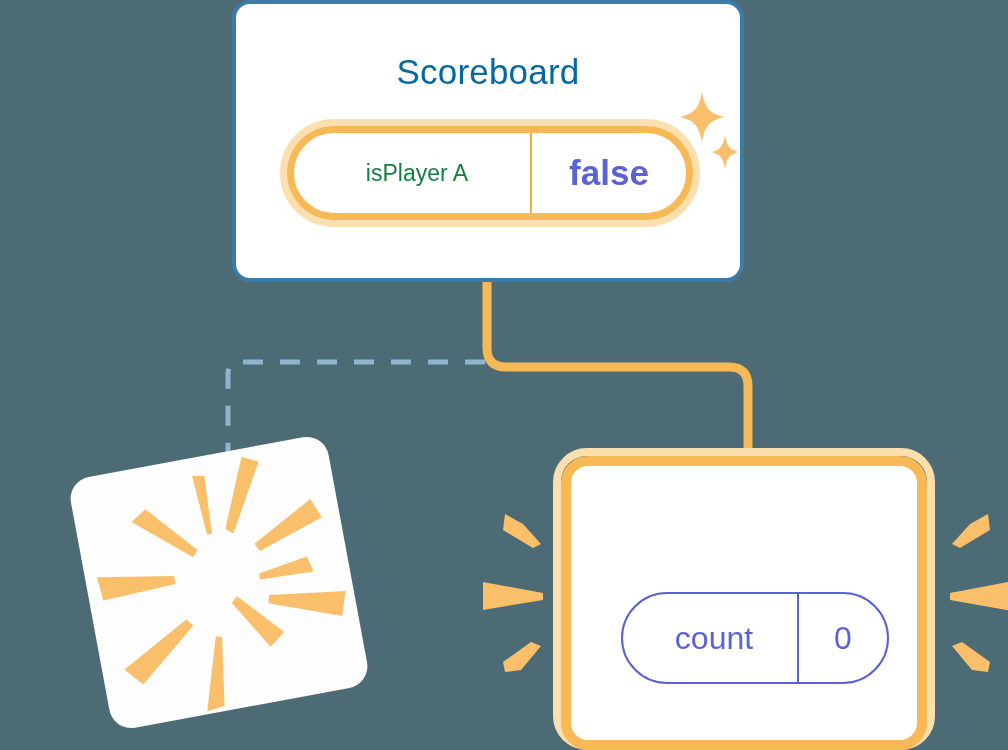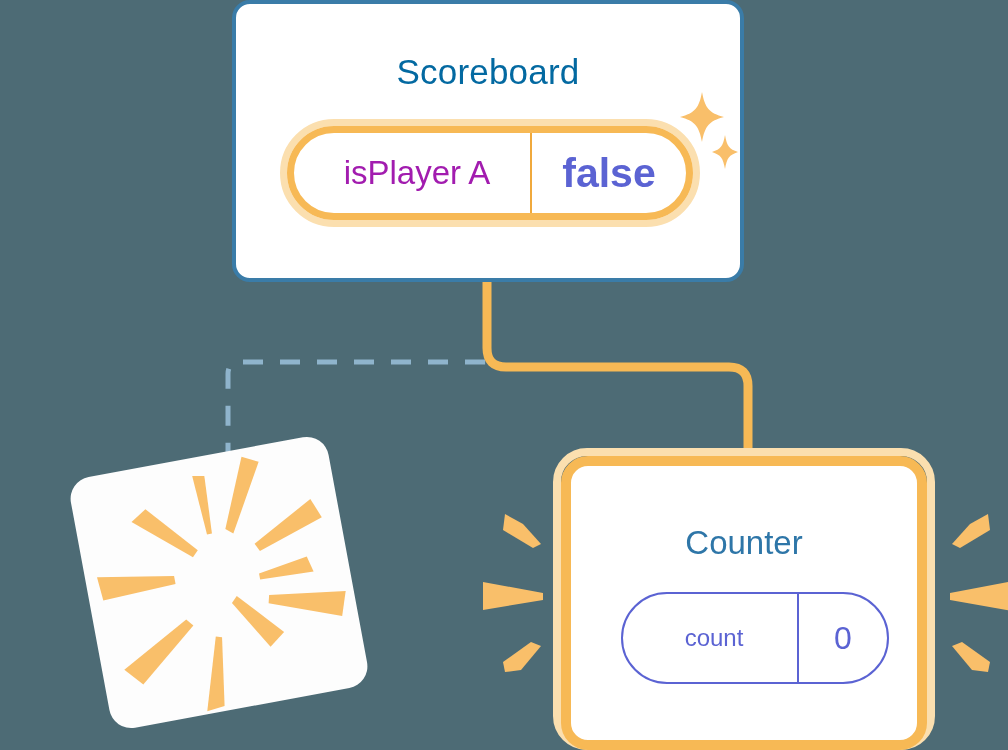--- a/index.html
+++ b/index.html
@@ -65,36 +65,36 @@
     background: #ffffff;
     display: flex;
     align-items: stretch;
     overflow: hidden;
   }
   .pill-key {
     flex: 1 1 auto;
     display: flex;
     align-items: center;
     justify-content: center;
-    color: #a21caf;
-    font-size: 33px;
+    color: #15803d;
+    font-size: 23px;
     padding-left: 10px;
   }
   .pill-divider-orange {
     width: 2px;
     background: #f0a93c;
     margin: 0;
   }
   .pill-val {
     flex: 0 0 154px;
     display: flex;
     align-items: center;
     justify-content: center;
     color: #5b63d3;
-    font-size: 41px;
+    font-size: 35px;
     font-weight: bold;
   }
 
   
   .sparkles {
     position: absolute;
     left: 672px;
     top: 92px;
     width: 78px;
     height: 80px;
@@ -144,21 +144,21 @@
     display: flex;
     align-items: stretch;
     overflow: hidden;
   }
   .count-key {
     flex: 1 1 auto;
     display: flex;
     align-items: center;
     justify-content: center;
     color: #5b63d3;
-    font-size: 24px;
+    font-size: 32px;
     padding-left: 8px;
   }
   .count-divider {
     width: 2px;
     background: #5b63d3;
   }
   .count-val {
     flex: 0 0 88px;
     display: flex;
     align-items: center;
@@ -256,21 +256,20 @@
   <svg class="rays-right" viewBox="0 0 90 190" xmlns="http://www.w3.org/2000/svg">
     <g fill="#f9bf6a">
       <path d="M58 14 L40 24 L22 44 L30 48 L60 30 Z"></path>
       <path d="M88 80 L20 93 L20 100 L88 112 Z"></path>
       <path d="M60 162 L32 142 L22 146 L42 170 L58 172 Z"></path>
     </g>
   </svg>
 
   <div class="counter-halo"></div>
   <div class="counter-card">
-    <div class="counter-title">Counter</div>
 
     <div class="count-pill">
       <div class="count-key">count</div>
       <div class="count-divider"></div>
       <div class="count-val">0</div>
     </div>
   </div>
 
 </div>
 

